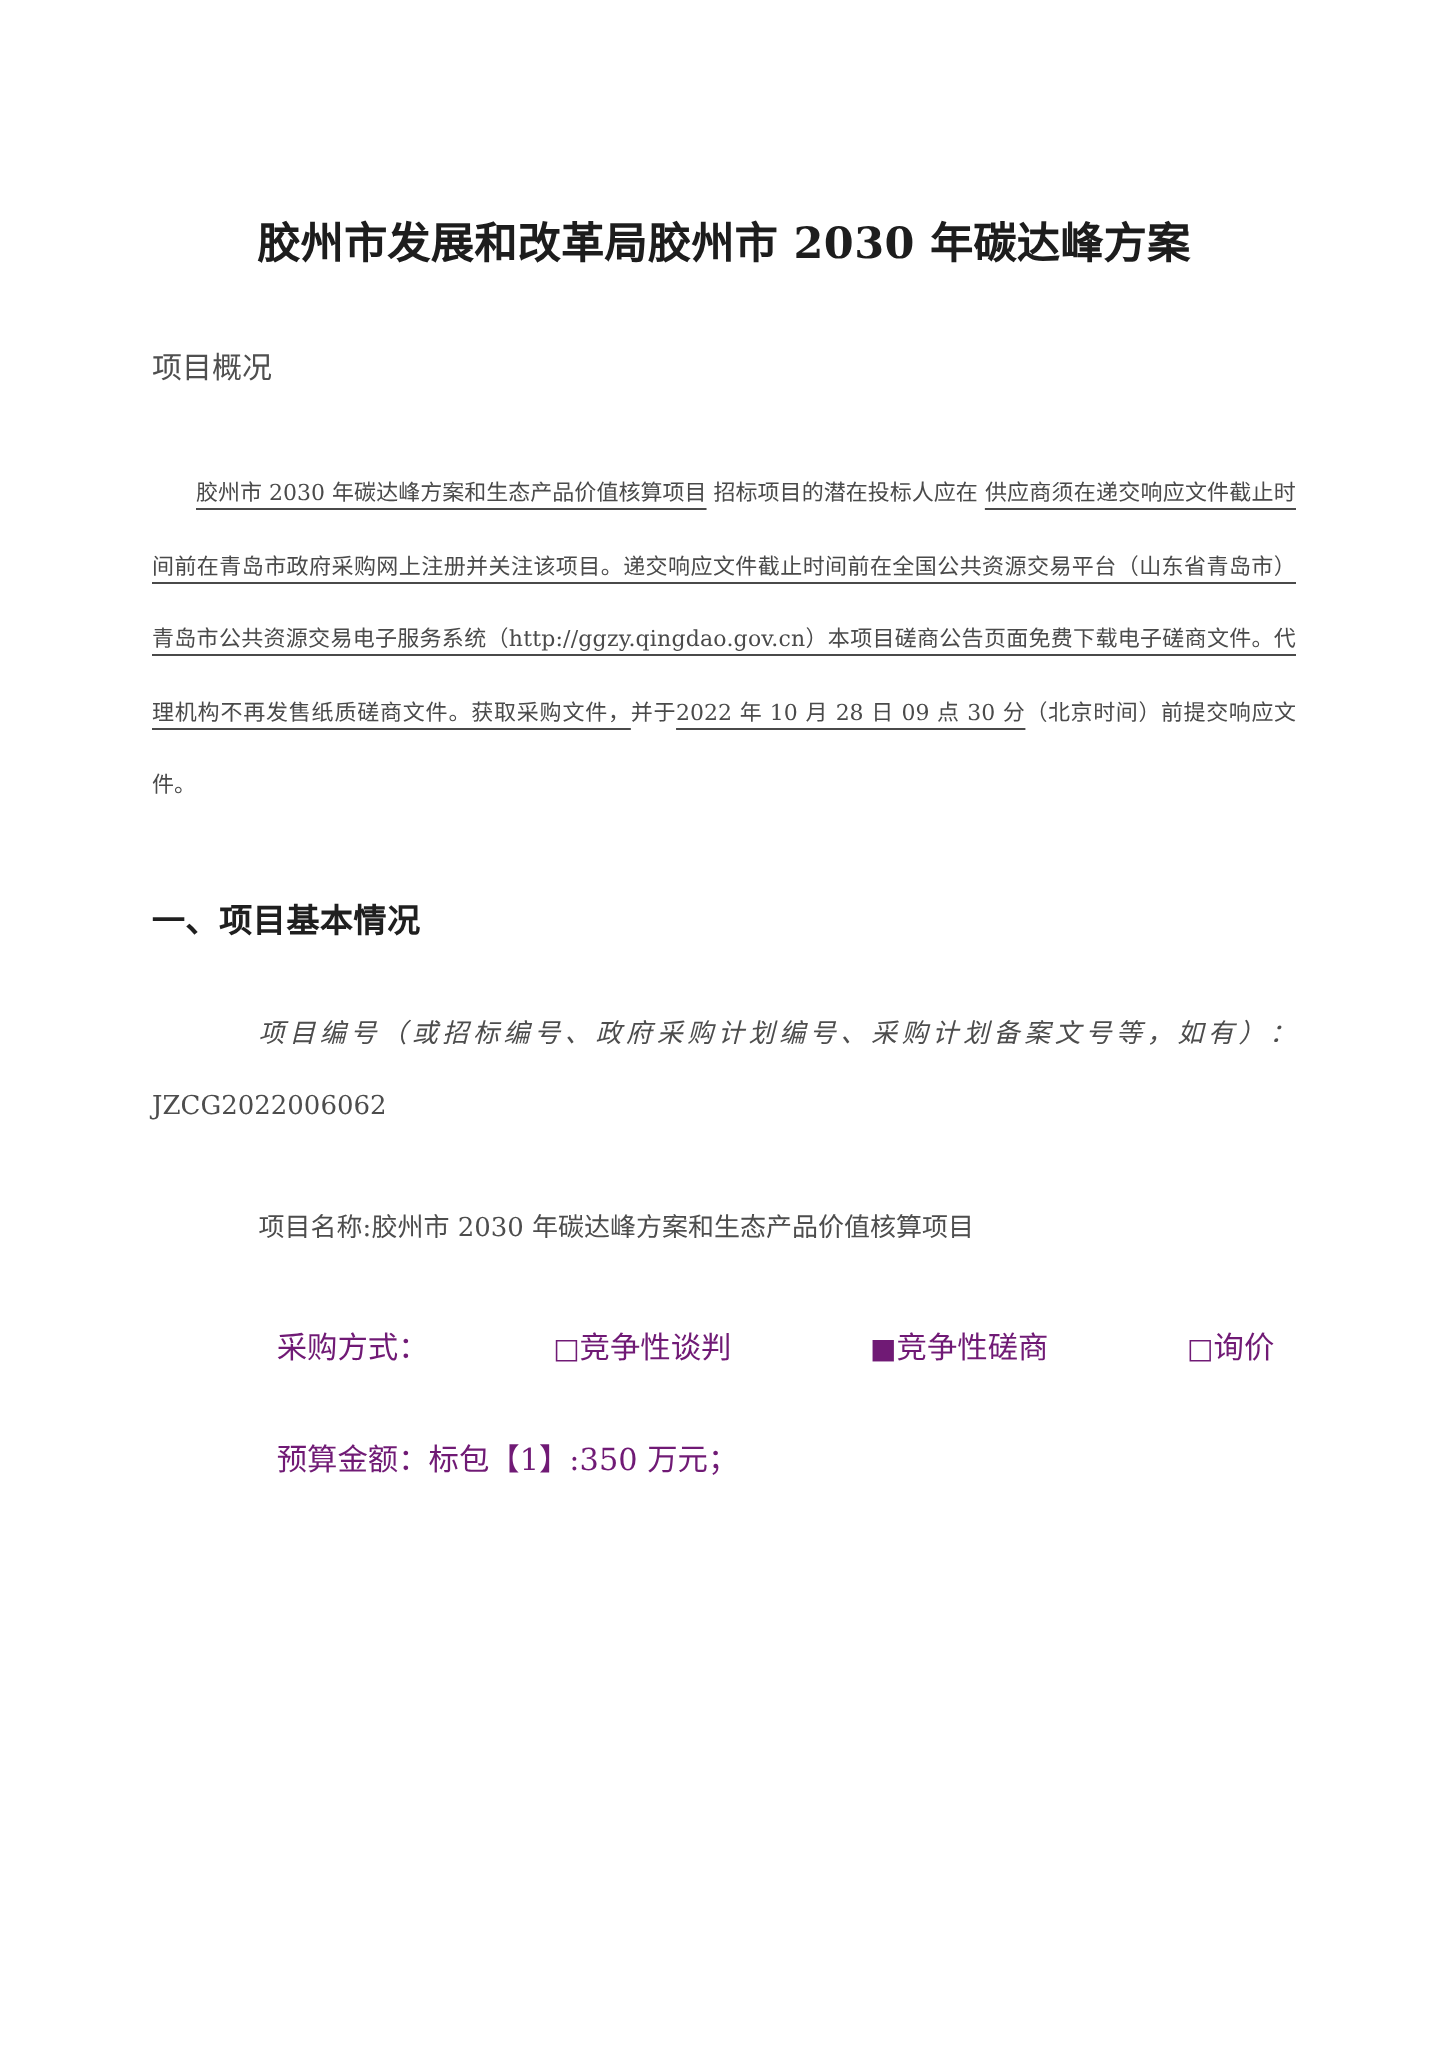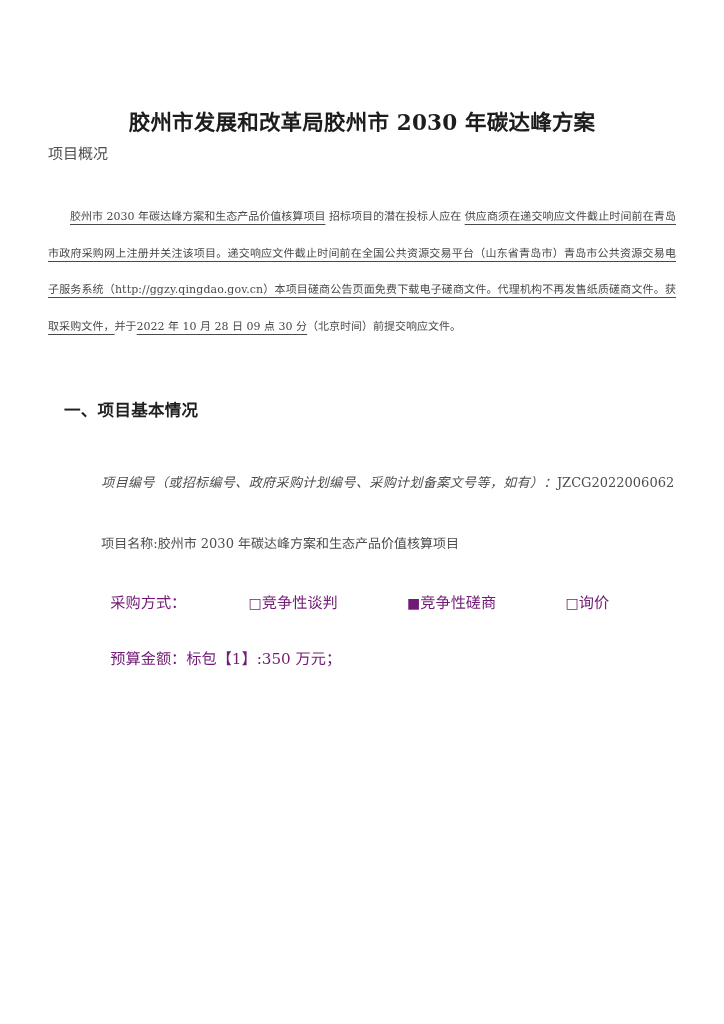--- a/index.html
+++ b/index.html
@@ -19,21 +19,21 @@
   }
 
   .page {
     position: absolute;
     top: 0;
     left: 0;
     width: 724px;
     height: 1024px;
     background: #ffffff;
     box-sizing: border-box;
-    padding: 0 48px;
+    padding: 0 76px;
   }
 
   
   .doc-title {
     margin: 0;
     padding-top: 104px;
     text-align: center;
     font-family: "DejaVu Serif", "Liberation Serif", serif;
     font-weight: 700;
     font-size: 21.5px;
@@ -50,20 +50,21 @@
   .para {
     margin: 0;
     font-size: 11px;
     line-height: 36.5px;
     color: #4a4a4a;
     text-align: justify;
     text-justify: inter-ideograph;
   }
 
   .overview-label {
+    margin-top: 30px;
     font-size: 15px;
     line-height: 26px;
     color: #4f4f4f;
   }
 
   .main-para {
     margin-top: 32px;
     text-indent: 2em;
   }
 
@@ -73,21 +74,21 @@
     text-decoration-thickness: 1px;
   }
 
   .mono-url {
     font-family: "DejaVu Serif", "Liberation Serif", serif;
     letter-spacing: 0.1px;
   }
 
   
   .section-heading {
-    margin: 16px;
+    margin: 0;
     padding-top: 34px;
     font-family: "Liberation Sans", "DejaVu Sans", sans-serif;
     font-weight: 700;
     font-size: 16.5px;
     line-height: 30px;
     color: #1f1f1f;
     letter-spacing: 0.3px;
   }
 
   

